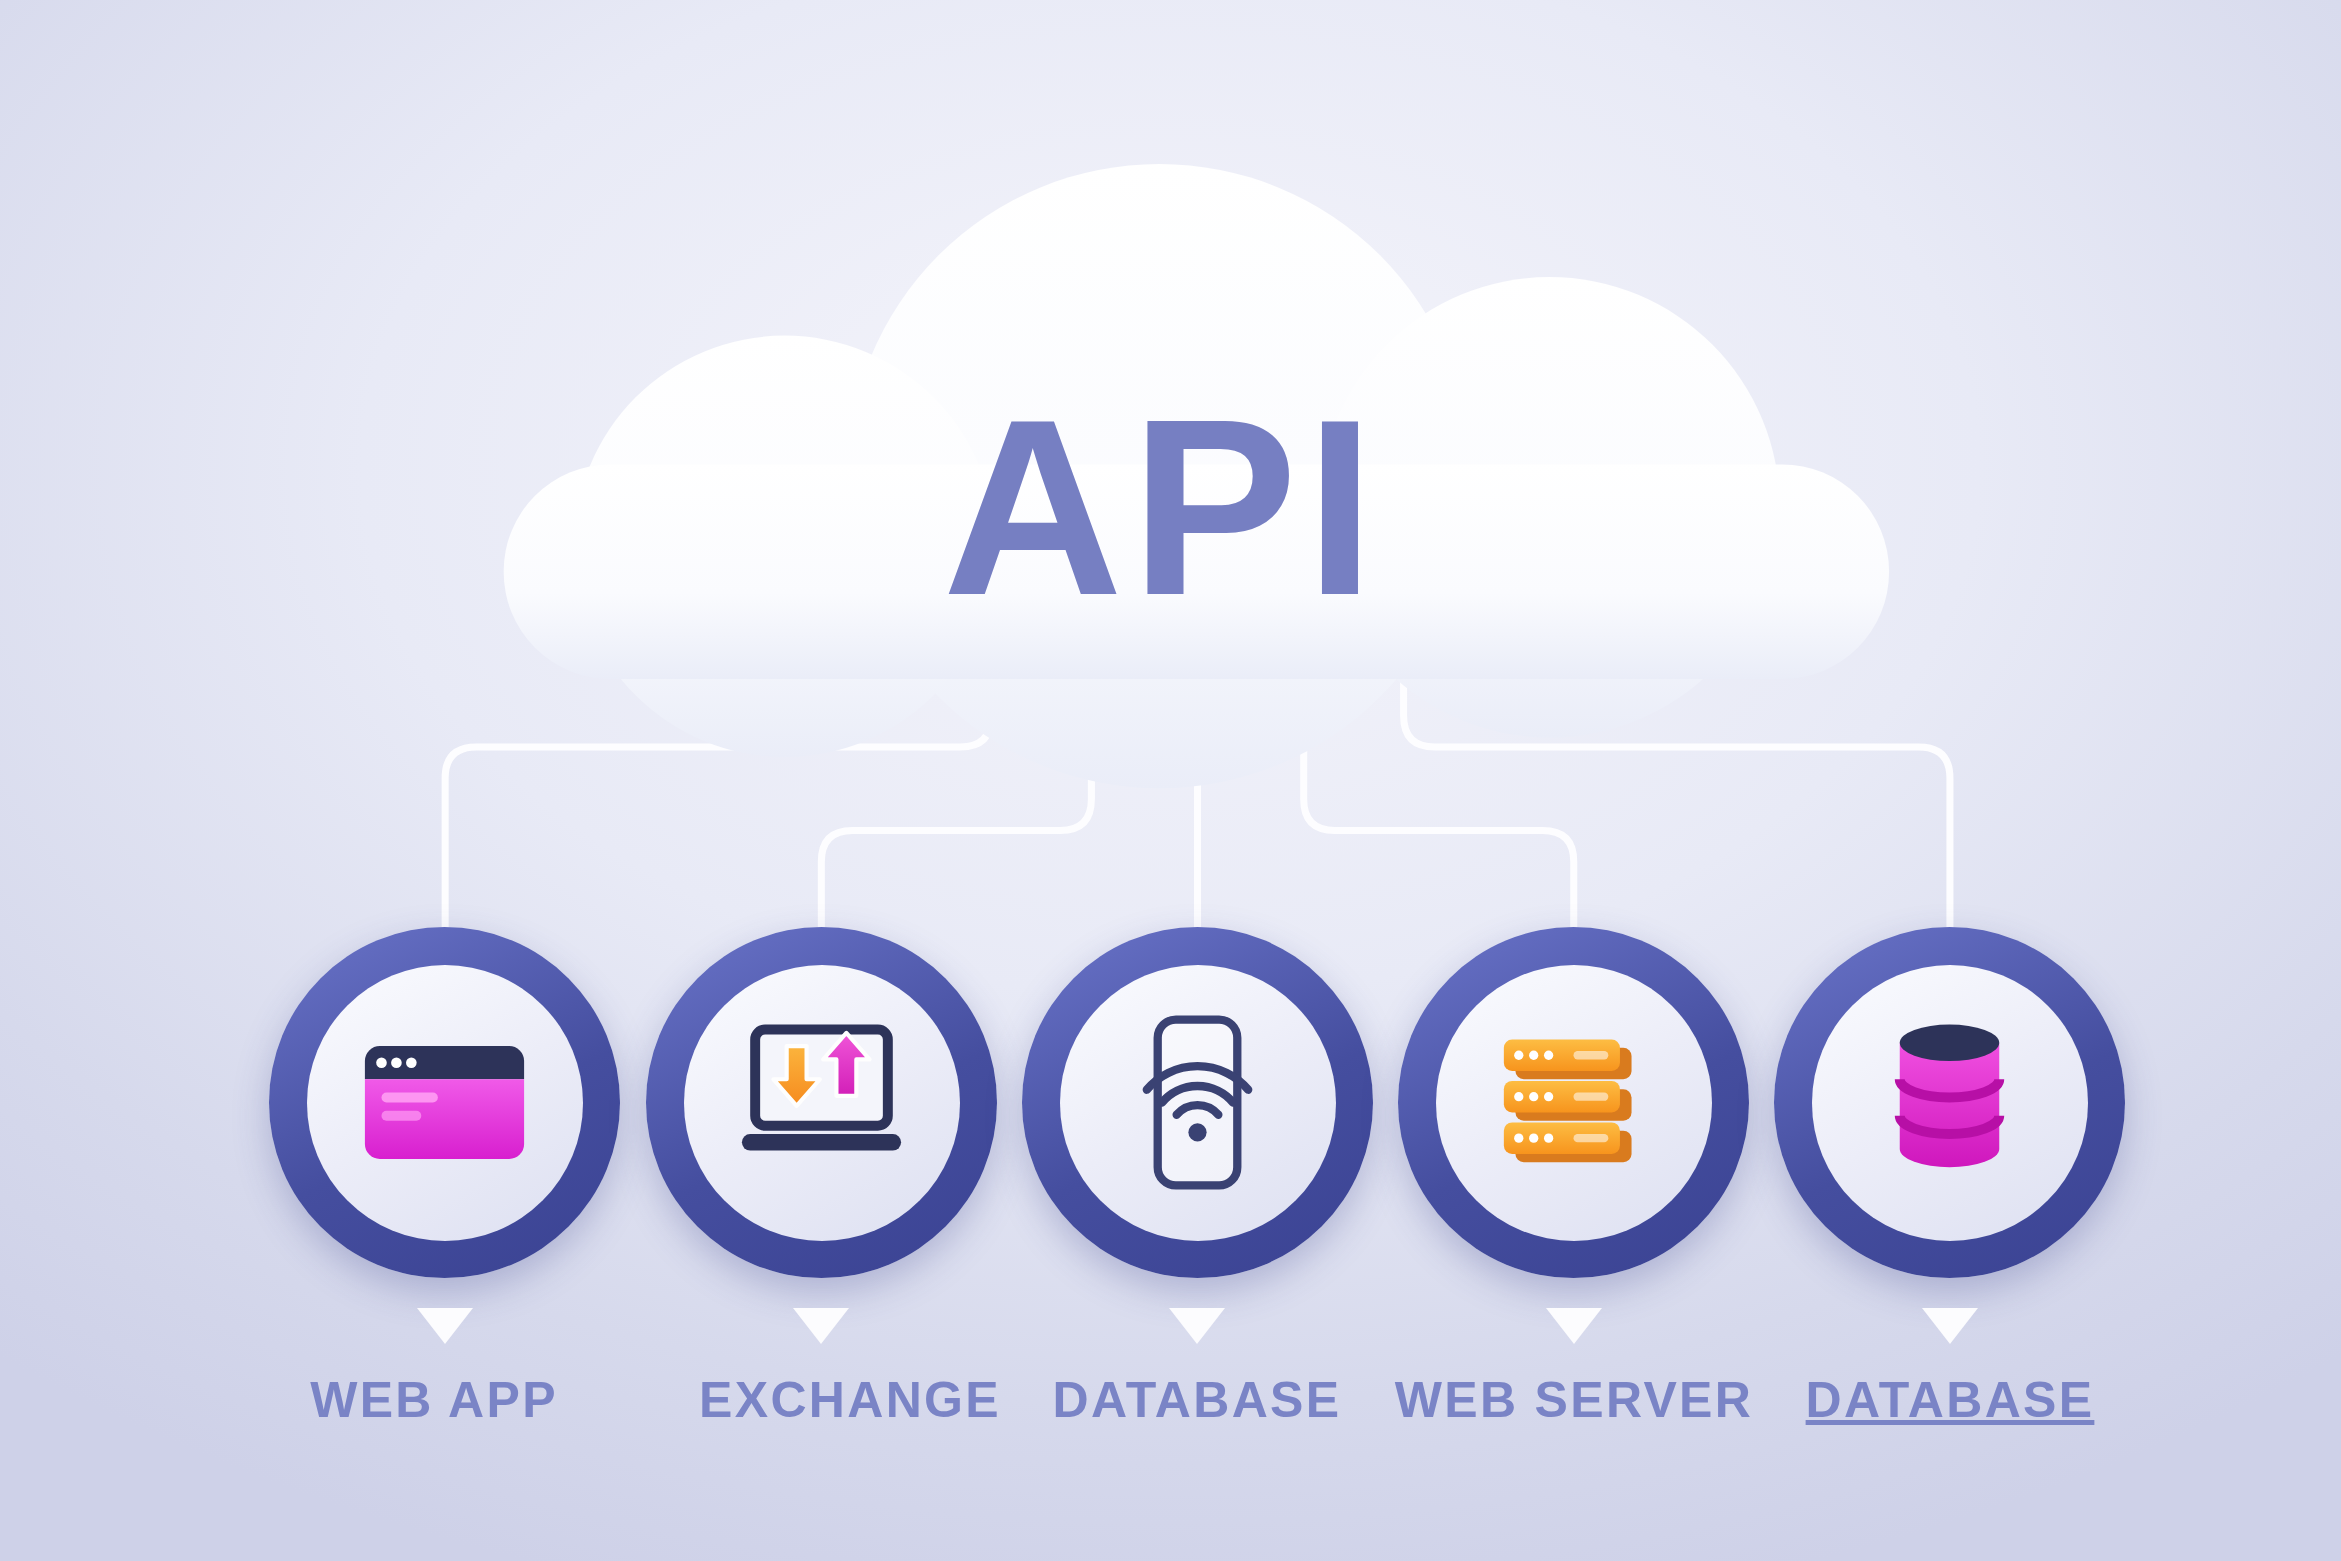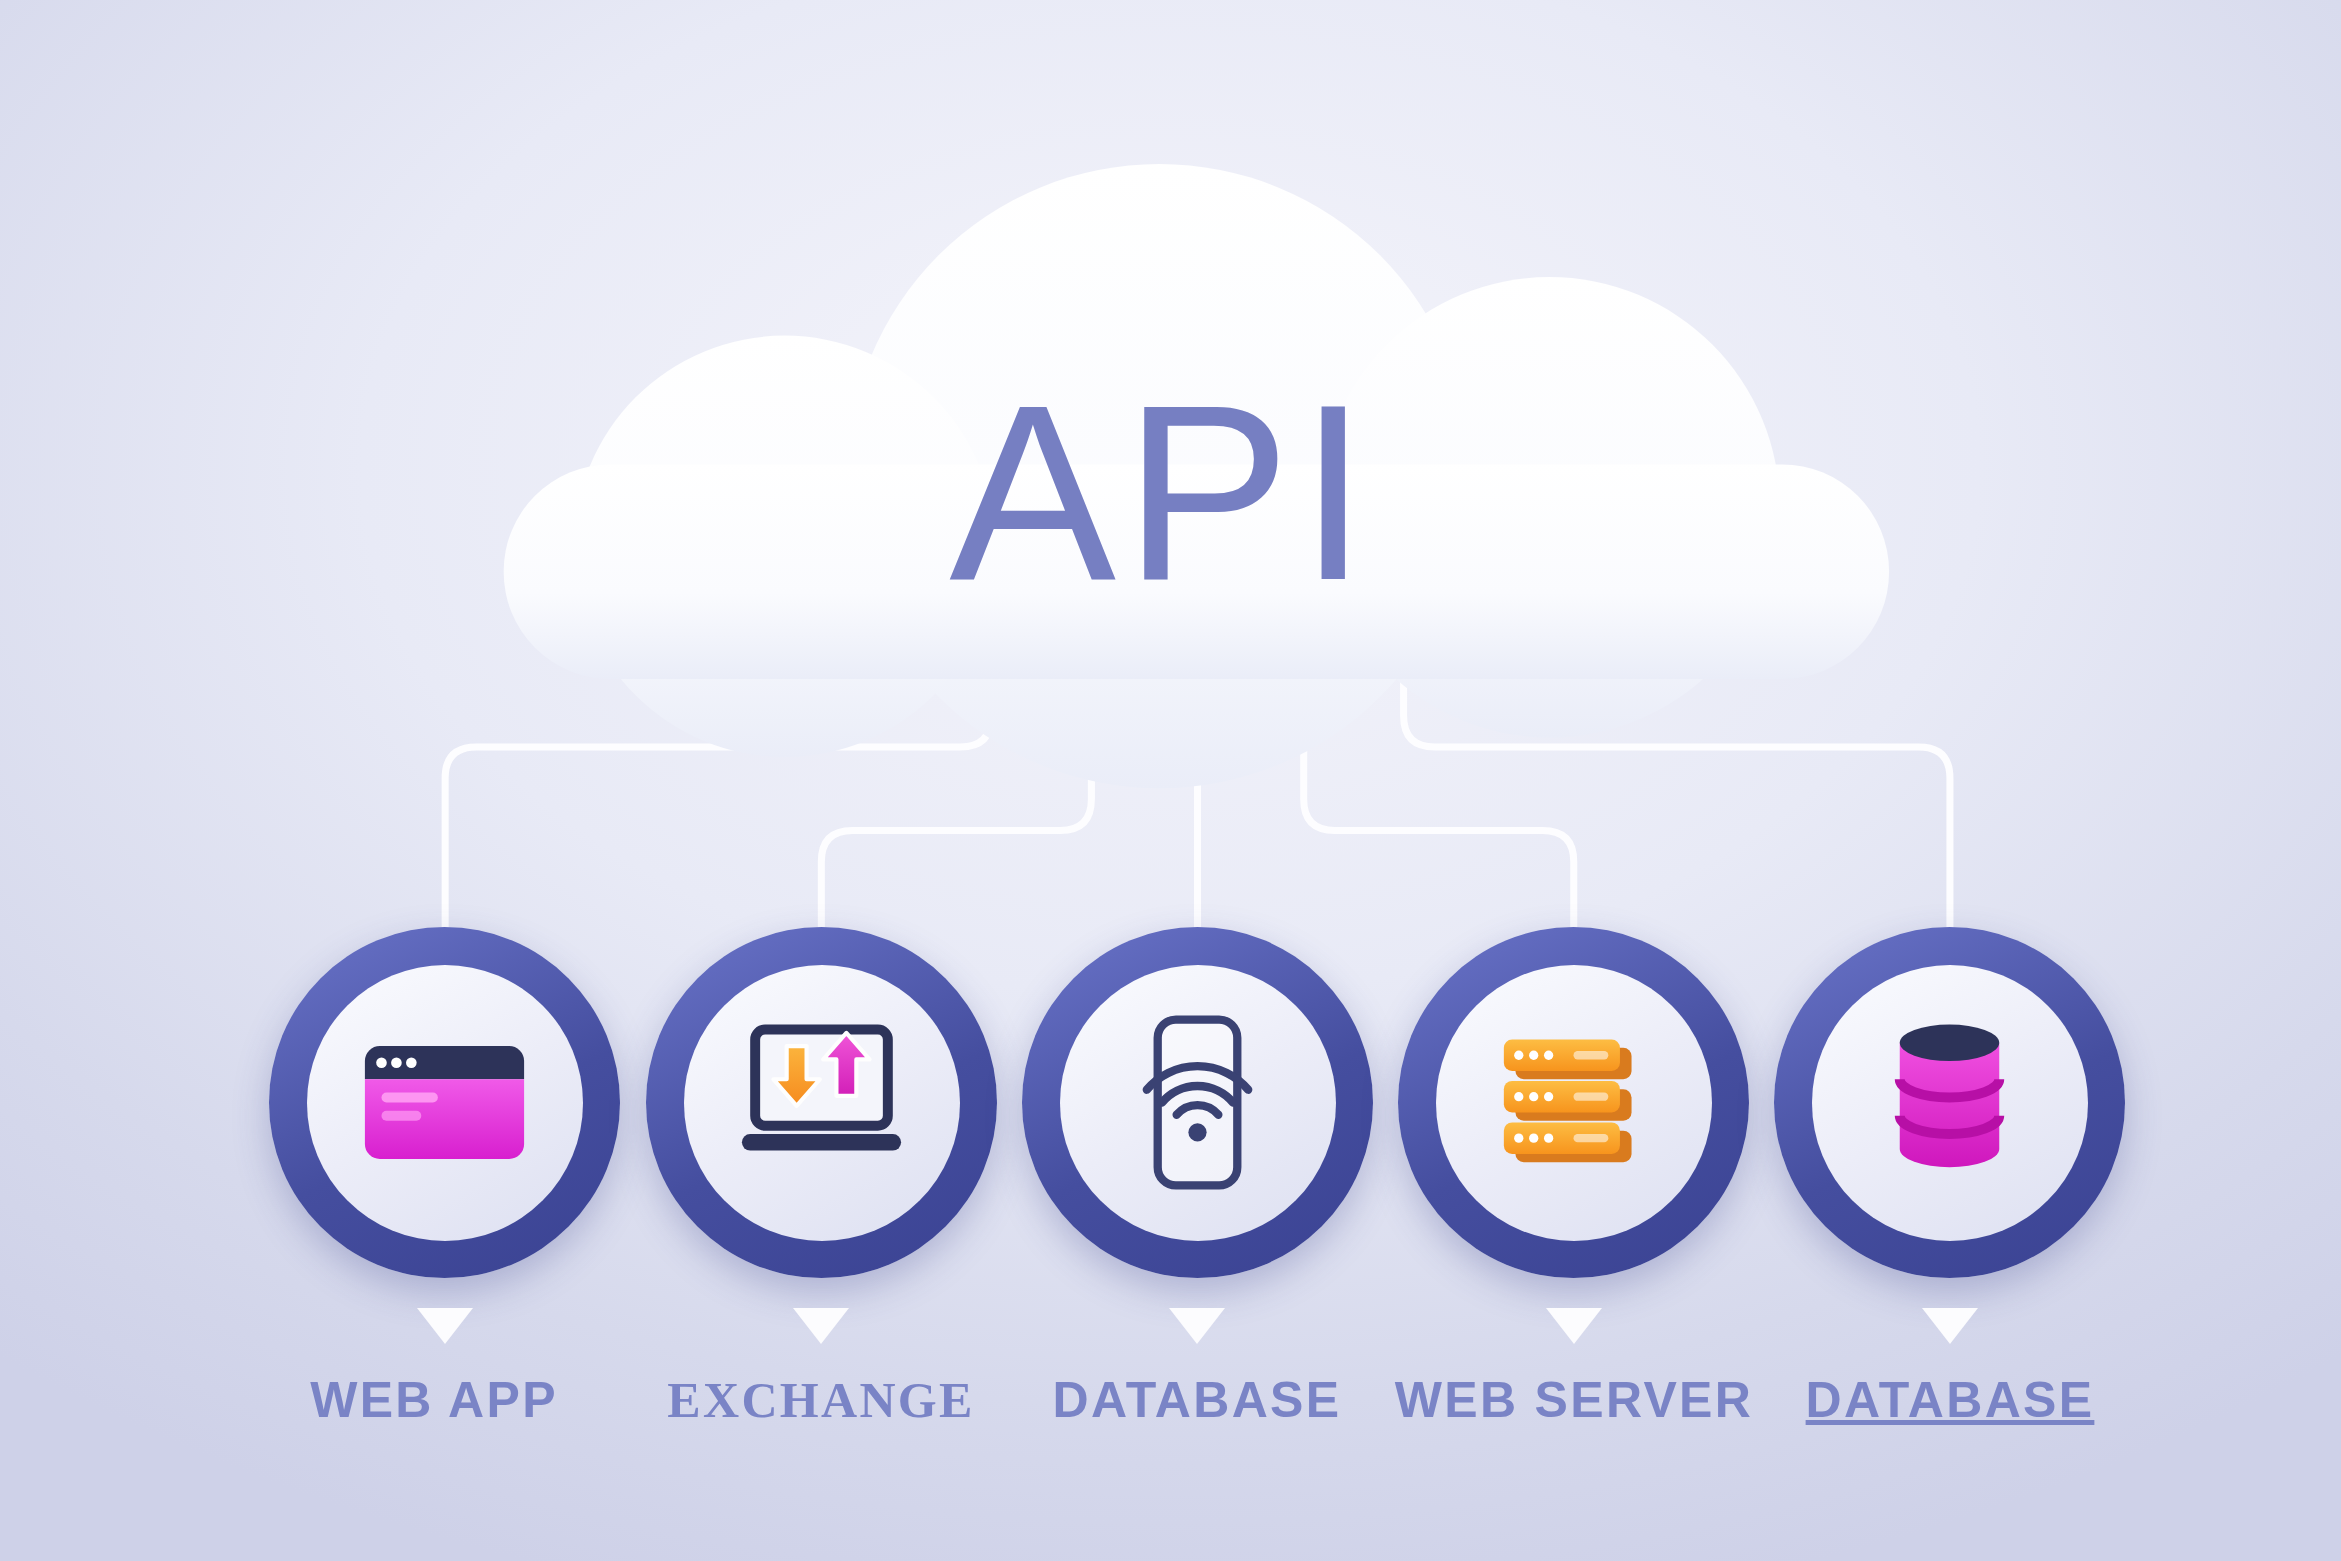--- a/index.html
+++ b/index.html
@@ -4,23 +4,23 @@
 <style>
   html, body { margin: 0; padding: 0; overflow: hidden; }
   body {
     width: 2342px; height: 1561px; position: relative;
     font-family: "Liberation Sans", "DejaVu Sans", sans-serif;
     background: radial-gradient(ellipse 1796px 1171px at 50% 30%,
       #f5f5fb 0%, #e8eaf6 45%, #d6d9ec 80%, #ced1e8 100%);
   }
   .backdrop { position: absolute; left: 0; top: 0; }
   .api-title {
-    position: absolute; left: 772px; top: 340px; width: 781px; height: 304px;
+    position: absolute; left: 772px; top: 355px; width: 781px; height: 304px;
     display: flex; align-items: center; justify-content: center;
-    font-size: 250px; font-weight: 400; color: #767fc2; letter-spacing: 7.8px;
+    font-size: 250px; font-weight: 700; color: #767fc2; letter-spacing: 7.8px;
     user-select: none;
   }
   .node-circle {
     position: absolute; top: 927px; width: 351px; height: 351px; border-radius: 50%;
     background: linear-gradient(155deg, #6a74c9 0%, #454e9f 55%, #3a4292 100%);
     box-shadow: 0 14px 36px rgba(62, 70, 140, 0.28);
     display: flex; align-items: center; justify-content: center;
   }
   .node-inner {
     width: 276px; height: 276px; border-radius: 50%;
@@ -36,21 +36,21 @@
   .node-label {
     position: absolute; top: 1371px; width: 376px; text-align: center;
     font-size: 50px; font-weight: 700; color: #7a84c6; letter-spacing: 2.3px;
     user-select: none;
   }
   
   .circ0 { left: 269px; }  .circ1 { left: 646px; }  .circ2 { left: 1022px; }
   .circ3 { left: 1398px; } .circ4 { left: 1774px; }
   .ptr0 { left: 417px; }   .ptr1 { left: 793px; }  .ptr2 { left: 1169px; }
   .ptr3 { left: 1546px; }  .ptr4 { left: 1922px; }
-  .lab0 { left: 246px; }   .lab1 { left: 633px; font-family: Liberation Serif, serif; }   .lab2 { left: 1009px; }
+  .lab0 { left: 246px; }   .lab1 { left: 662px; }   .lab2 { left: 1009px; }
   .lab3 { left: 1386px; }  .lab4 { left: 1762px; text-decoration: underline; }
 </style>
 </head>
 <body>
 
 <div class="stage">
 
   <svg class="backdrop" width="2342" height="1561" viewBox="0 0 3000 2000">
     <defs>
       <linearGradient id="cloudG" x1="0" y1="0" x2="0" y2="1">

